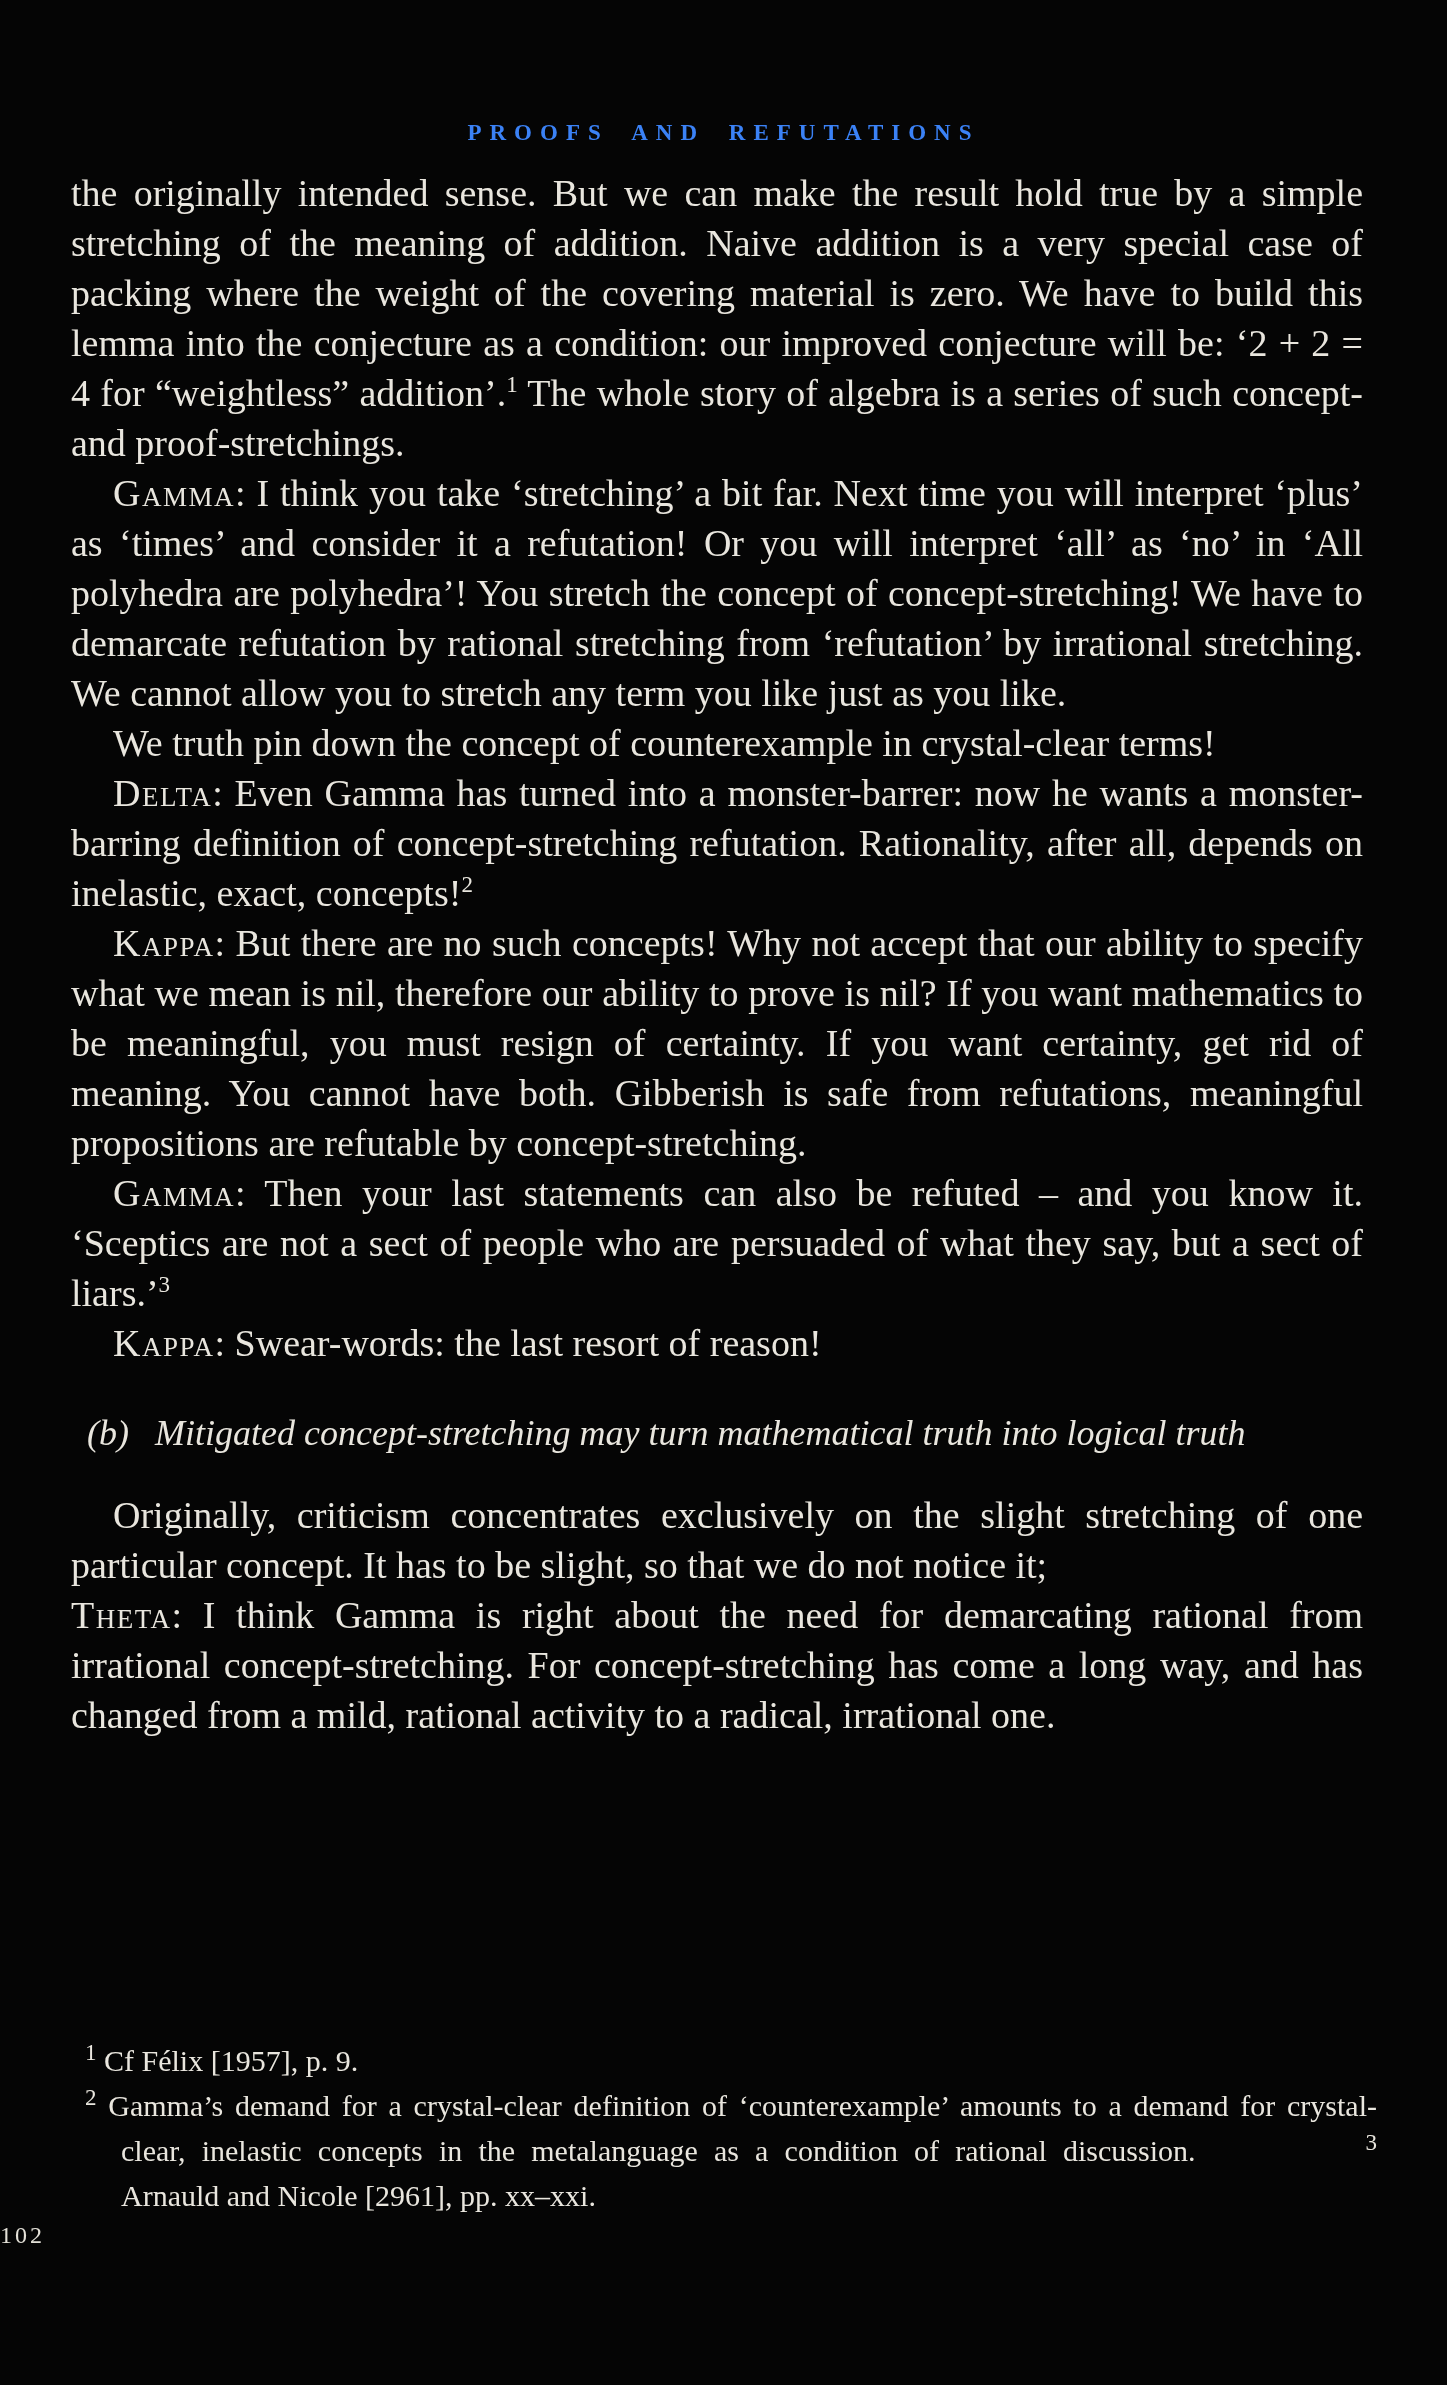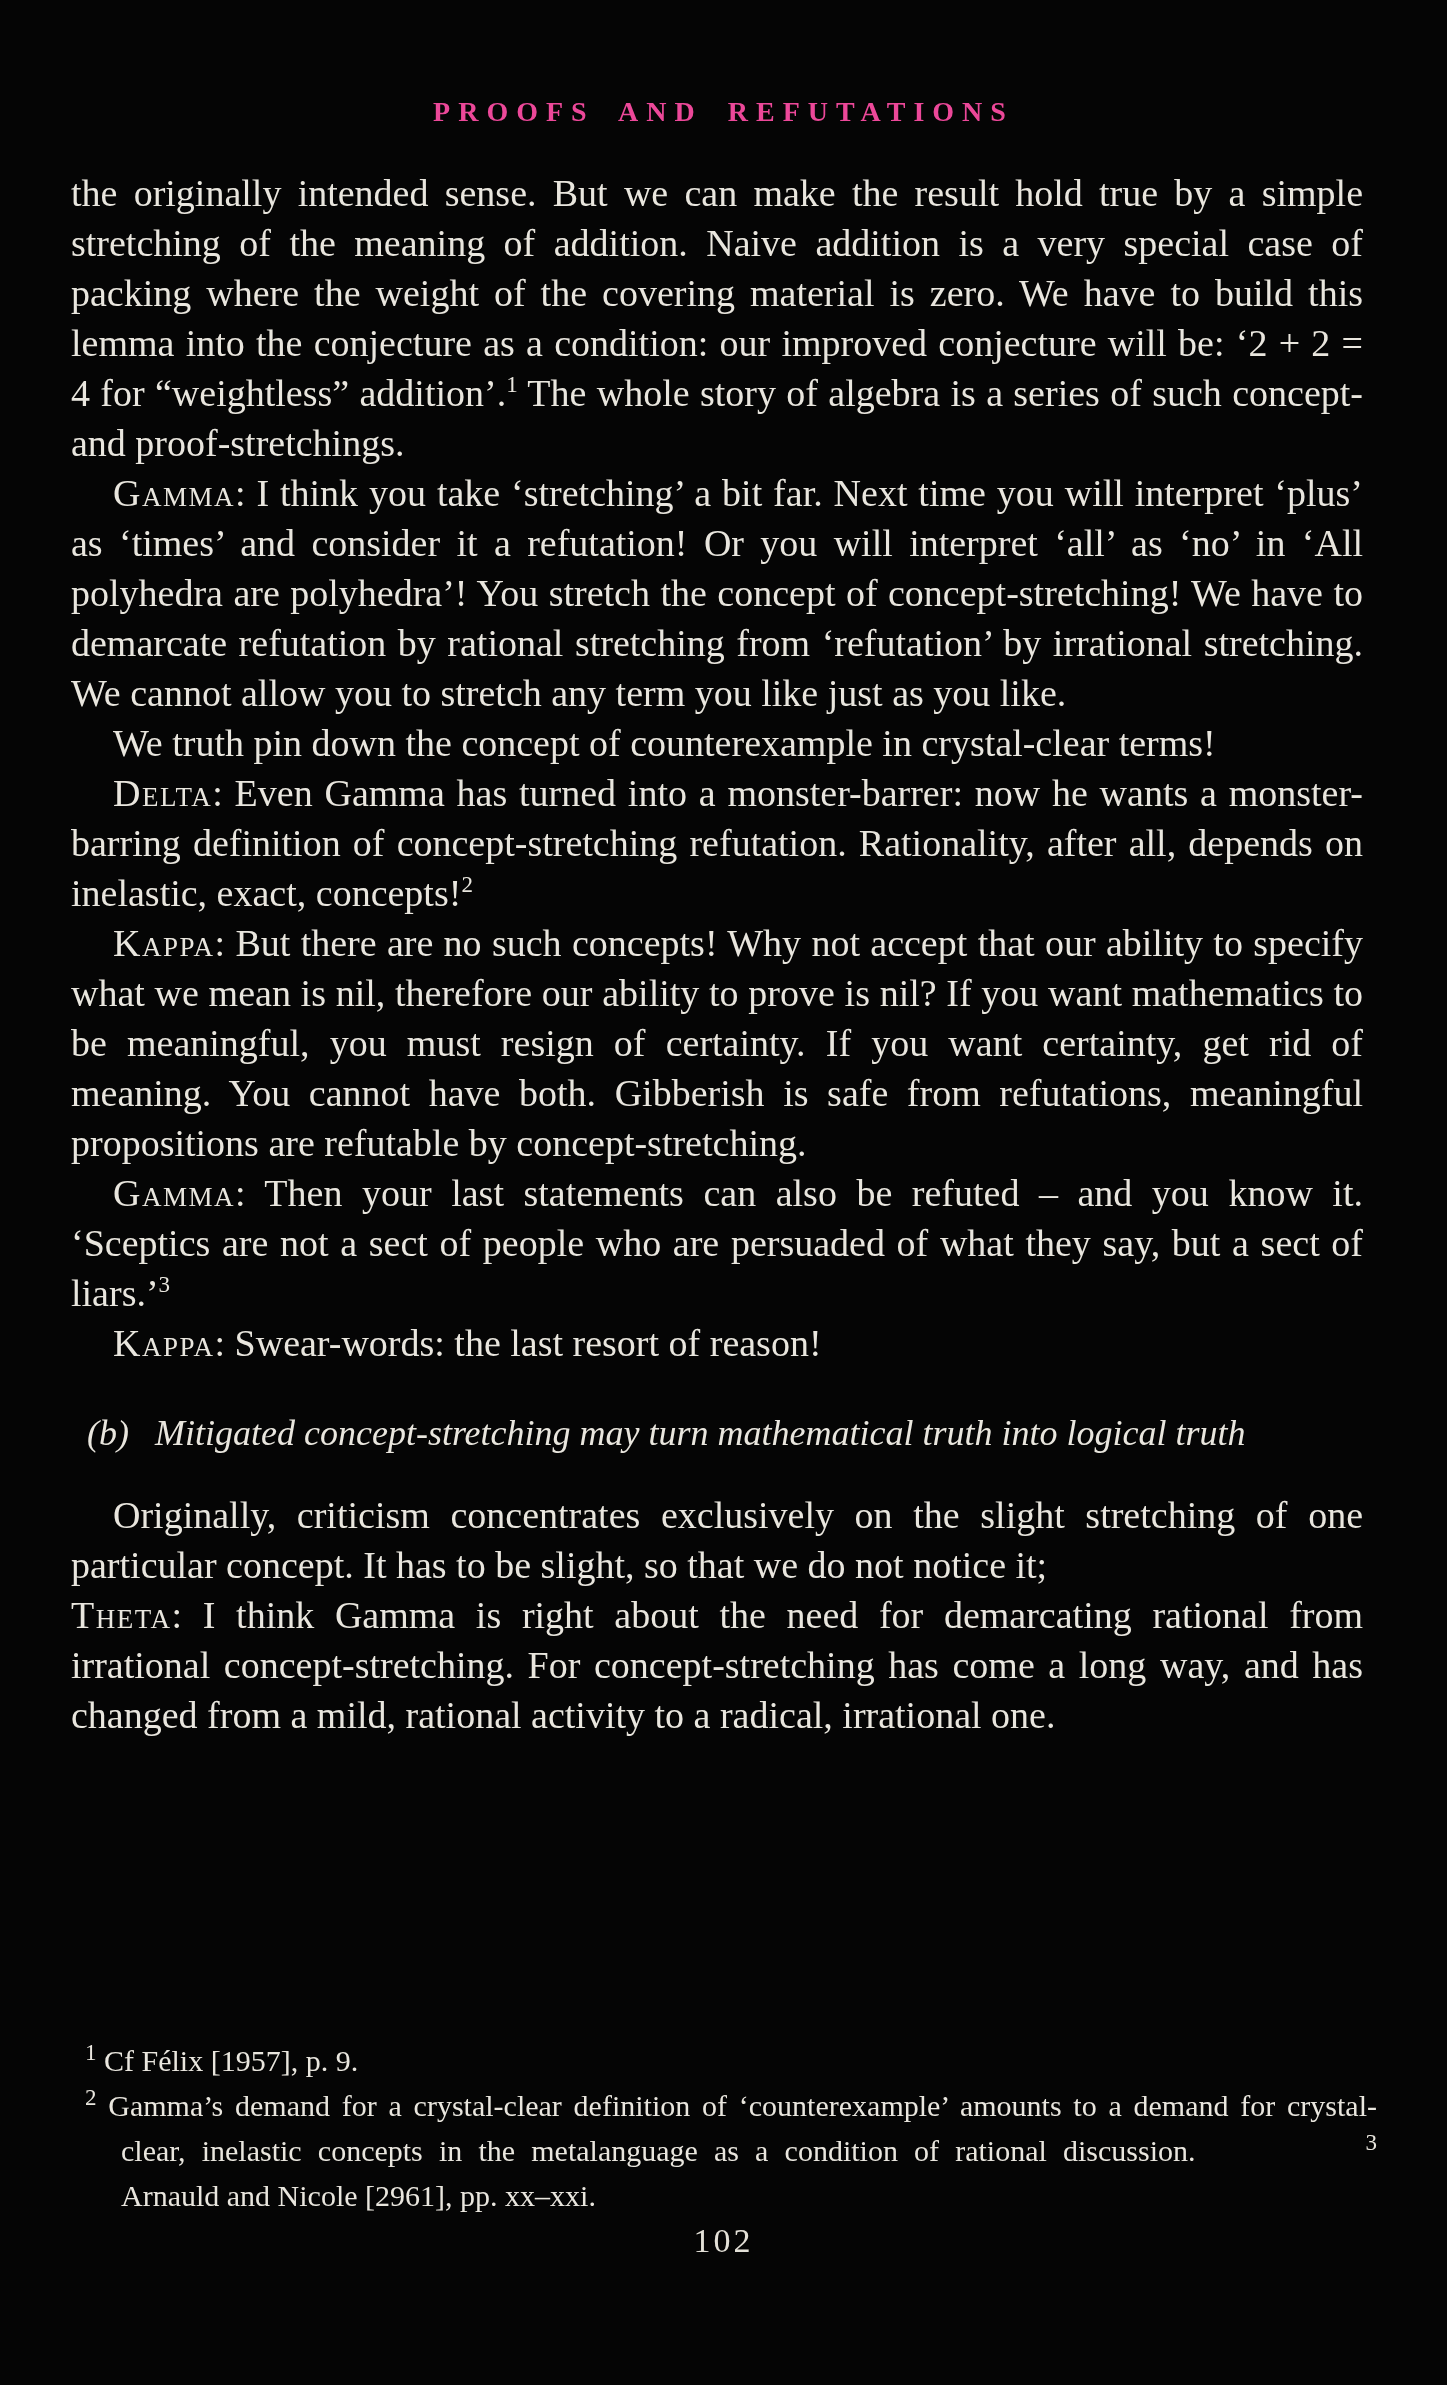--- a/index.html
+++ b/index.html
@@ -7,29 +7,29 @@
     position: relative;
     width: 1447px;
     height: 2385px;
     background: #050505;
     color: #e9e6de;
     font-family: "Liberation Serif", serif;
     overflow: hidden;
   }
   .running-header {
     position: absolute;
-    top: 96px;
+    top: 120px;
     left: 0;
     width: 100%;
     text-align: center;
-    font-size: 28px;
+    font-size: 23px;
     font-weight: bold;
     letter-spacing: 8px;
     word-spacing: 10px;
-    color: #ec4899;
+    color: #3b82f6;
   }
   .text-block {
     position: absolute;
     left: 71px;
     top: 168px;
     width: 1292px;
     font-size: 38px;
     line-height: 50px;
     text-align: justify;
   }
@@ -64,22 +64,22 @@
     margin: 0;
     padding-left: 36px;
     text-indent: -36px;
   }
   .fn-gap { display: inline-block; width: 170px; }
   .page-number {
     position: absolute;
     top: 2222px;
     left: 0;
     width: 100%;
-    text-align: center;
-    font-size: 34px;
+    text-align: left;
+    font-size: 24px;
     letter-spacing: 3px;
     color: #e4e1d8;
   }
 </style>
 </head>
 <body>
 
 <div class="page">
 
   <div class="running-header">PROOFS AND REFUTATIONS</div>

